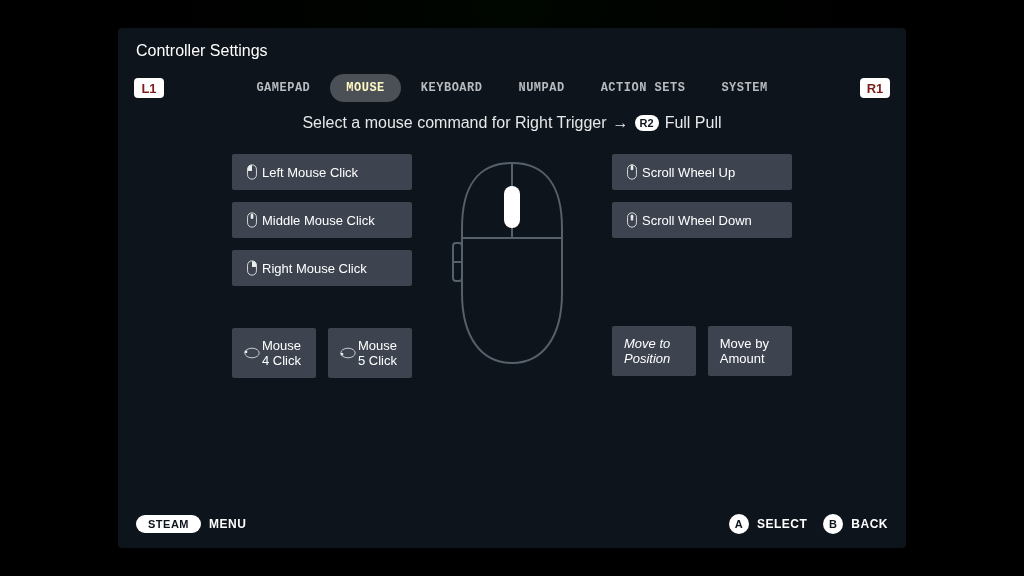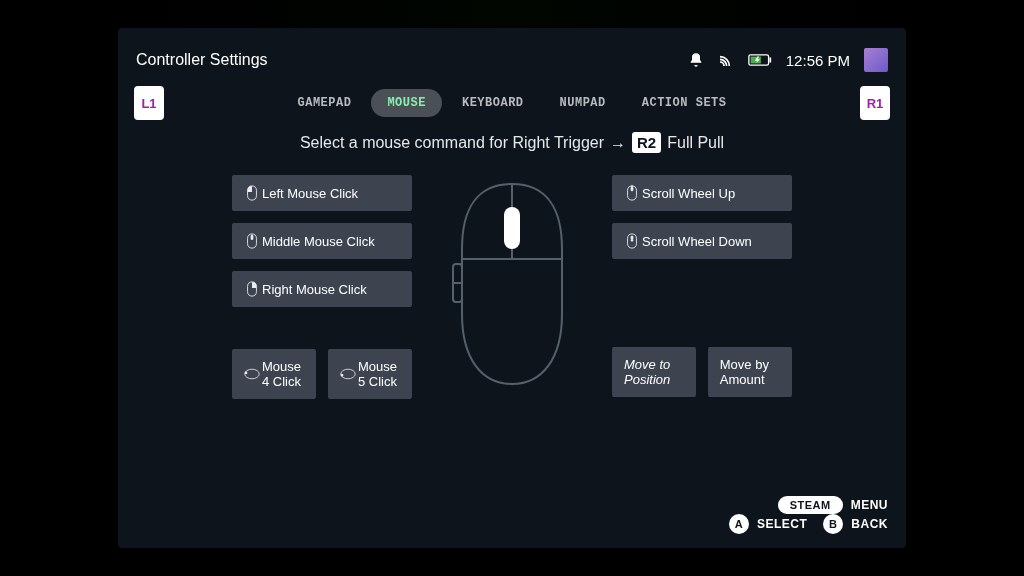--- a/index.html
+++ b/index.html
@@ -1,87 +1,64 @@
 <!DOCTYPE html>
 <html><head>
 <meta charset="utf-8">
 <style>
   * { margin: 0; padding: 0; box-sizing: border-box; font-family: -apple-system, BlinkMacSystemFont, "Segoe UI", Arial, sans-serif; }
   body { width: 1024px; height: 576px; background: #000; overflow: hidden; }
   .outer { width: 1024px; height: 576px; background: radial-gradient(ellipse at top, rgba(0,40,0,0.15), #000 50%); position: relative; display: flex; align-items: center; justify-content: center; }
   .panel { width: 788px; height: 520px; background: #0e141b; border-radius: 4px; display: flex; flex-direction: column; color: #fff; }
-  .header { display: flex; align-items: center; justify-content: space-between; padding: 20px 18px 8px 18px; }
+  .header { display: flex; align-items: center; justify-content: space-between; padding: 14px 18px 8px 18px; }
   .title { font-size: 16px; font-weight: 500; }
   .status { display: flex; align-items: center; gap: 14px; }
   .status svg { display: block; }
   .time { font-size: 15px; font-weight: 500; }
   .avatar { width: 24px; height: 24px; background: linear-gradient(135deg, #a97fd0, #6a5acd); border-radius: 2px; }
   .tabrow { display: flex; align-items: center; justify-content: space-between; padding: 6px 16px 10px 16px; }
-  .bumper { width: 30px; height: 34px; background: #fff; color: #a21caf; border-radius: 4px; display: flex; align-items: center; justify-content: center; font-weight: 700; font-size: 13px; }
+  .bumper { width: 30px; height: 20px; background: #fff; color: #7f1d1d; border-radius: 4px; display: flex; align-items: center; justify-content: center; font-weight: 700; font-size: 13px; }
   .tabs { display: flex; gap: 4px; align-items: center; }
   .tab { padding: 7px 16px; font-size: 12px; font-weight: 600; letter-spacing: 0.5px; color: #b8bcc0; border-radius: 14px; cursor: pointer; font-family: Liberation Mono, monospace; }
-  .tab.active { background: #4b5056; color: #86efac; }
+  .tab.active { background: #4b5056; color: #fef9c3; }
   .prompt { display: flex; align-items: center; justify-content: center; gap: 6px; font-size: 16px; color: #e6e8ea; padding: 2px 0 14px 0; }
-  .keycap { display: inline-flex; align-items: center; justify-content: center; background: #fff; color: #0e141b; font-weight: 700; border-radius: 3px; font-size: 15px; padding: 2px 5px; }
+  .keycap { display: inline-flex; align-items: center; justify-content: center; background: #fff; color: #0e141b; font-weight: 700; border-radius: 8px; font-size: 11px; padding: 2px 5px; }
   .content { flex: 1; display: flex; gap: 30px; align-items: flex-start; justify-content: center; padding: 8px 20px 0 20px; }
   .col { display: flex; flex-direction: column; gap: 12px; width: 180px; }
   .col .group2 { margin-top: 30px; display: flex; flex-direction: row; gap: 12px; }
   .btn { background: #3d4450; color: #fff; font-size: 13px; padding: 10px 12px; border-radius: 2px; display: flex; align-items: center; gap: 2px; cursor: pointer; }
   .btn .icn { width: 16px; height: 16px; display:flex; align-items:center; justify-content:center; opacity:0.9; }
   .mouse-diagram { width: 140px; display:flex; justify-content:center; padding-top:4px;}
-  .footer { display: flex; align-items: flex-end; justify-content: space-between; padding: 10px 18px 14px 18px; flex-direction: column; }
+  .footer { display: flex; align-items: center; justify-content: space-between; padding: 10px 18px 14px 18px; }
   .footer-left { display:flex; align-items:center; gap:8px;}
   .steambtn { background: #fff; color:#0e141b; border-radius: 12px; padding: 3px 12px; font-size:11px; font-weight:700; letter-spacing:0.5px;}
   .menulabel { font-size:12px; font-weight:600; letter-spacing:0.5px;}
   .footer-right { display:flex; align-items:center; gap:16px;}
   .hint { display:flex; align-items:center; gap:8px; font-size:12px; font-weight:600; letter-spacing:0.5px;}
   .circlebtn { width:20px; height:20px; border-radius:50%; background:#fff; color:#0e141b; display:flex; align-items:center; justify-content:center; font-weight:700; font-size:11px;}
 </style>
 </head>
 <body>
 
 <div class="outer">
   <div class="panel">
 
     <div class="header">
       <div class="title">Controller Settings</div>
-      <div class="status">
-        <span>
-          <svg width="16" height="16" viewBox="0 0 24 24" fill="#fff">
-              <path d="M12 2a6 6 0 0 0-6 6v4l-2 3v1h16v-1l-2-3V8a6 6 0 0 0-6-6zm0 20a2.5 2.5 0 0 0 2.5-2.5h-5A2.5 2.5 0 0 0 12 22z"></path>
-            </svg>
-        </span>
-        <span>
-          <svg width="16" height="16" viewBox="0 0 24 24" fill="none" stroke="#fff" stroke-width="2.5">
-              <path d="M3 15a6 6 0 0 1 6 6"></path>
-              <path d="M3 11a10 10 0 0 1 10 10"></path>
-              <path d="M3 7a14 14 0 0 1 14 14"></path>
-            </svg>
-        </span>
-        <span>
-          <svg width="24" height="14" viewBox="0 0 28 14">
-              <rect x="1" y="1" width="23" height="12" rx="2" fill="none" stroke="#fff" stroke-width="1.5"></rect>
-              <rect x="25" y="4" width="2" height="6" fill="#fff"></rect>
-              <rect x="3" y="3" width="12" height="8" fill="#4caf50"></rect>
-              <path d="M11 3l-3 5h3l-2 3 5-5h-3l2-3z" fill="#fff"></path>
-            </svg>
-        </span>
-        <div class="time">12:56 PM</div>
-        <div class="avatar"></div>
-      </div>
     </div>
 
     <div class="tabrow">
       <div class="bumper">L1</div>
       <div class="tabs">
         <div class="tab">GAMEPAD</div>
         <div class="tab active">MOUSE</div>
         <div class="tab">KEYBOARD</div>
         <div class="tab">NUMPAD</div>
         <div class="tab">ACTION SETS</div>
+        <div class="tab">SYSTEM</div>
       </div>
       <div class="bumper">R1</div>
     </div>
 
     <div class="prompt">
       <span>Select a mouse command for Right Trigger</span>
       <span>→</span>
       <span class="keycap">R2</span>
       <span>Full Pull</span>
     </div>

